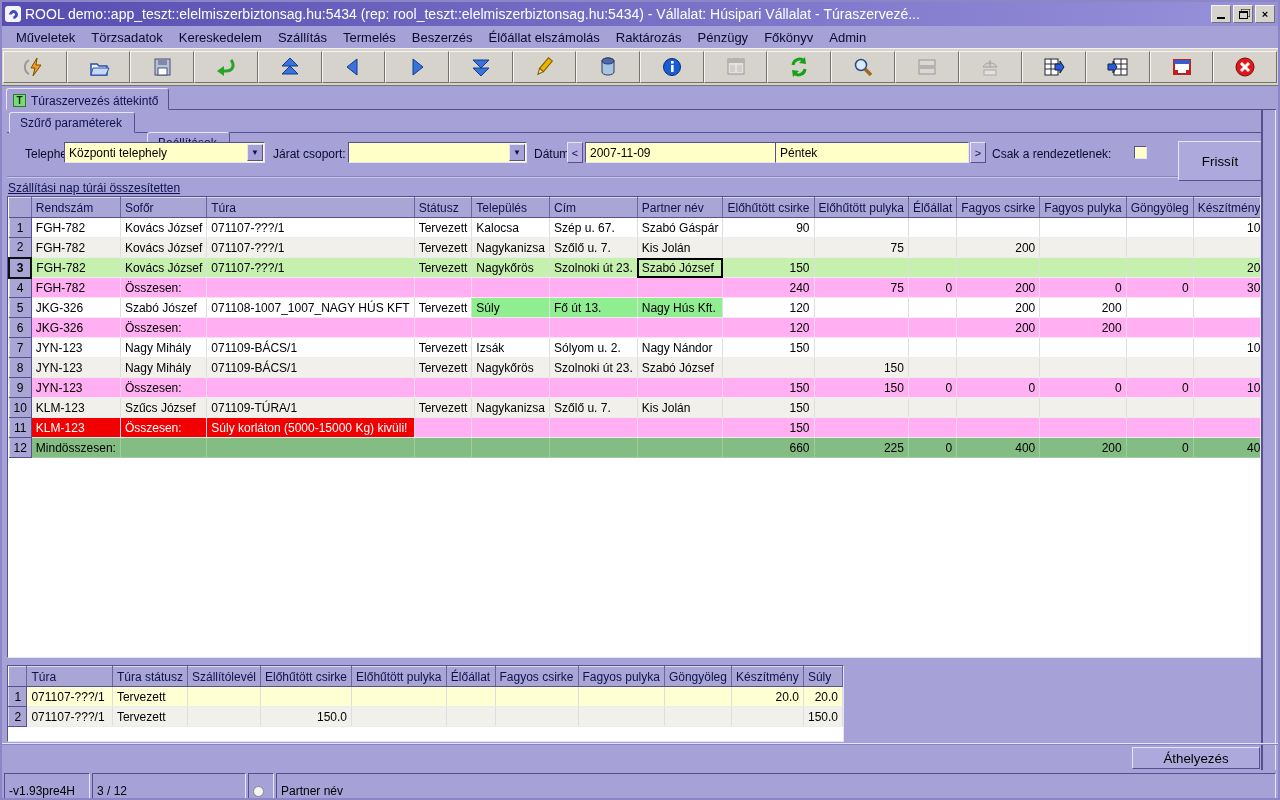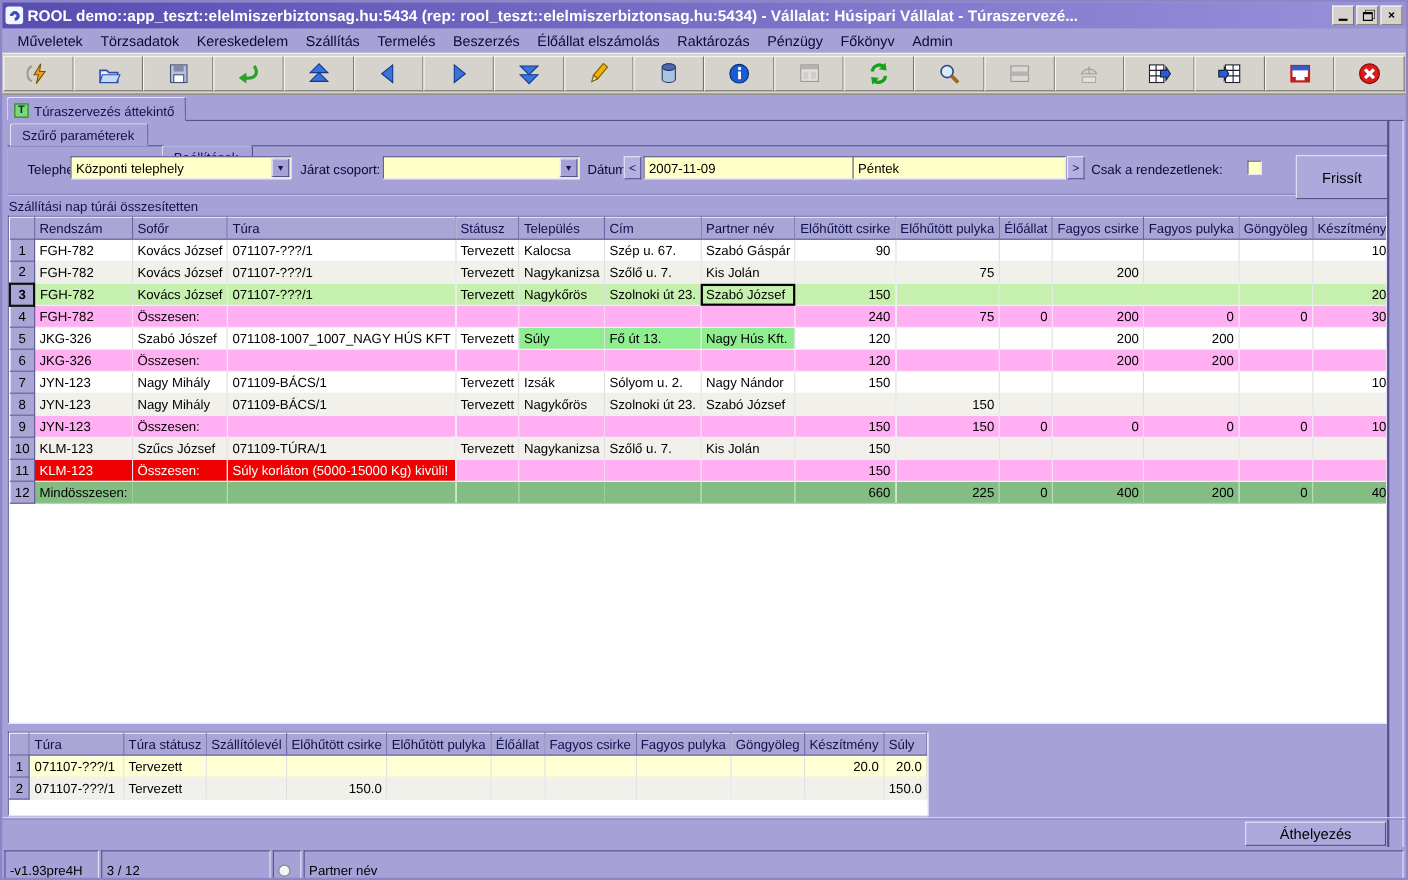--- a/index.html
+++ b/index.html
@@ -8,21 +8,21 @@
   body { background:#a6a1d6; position:relative; border:2px solid #8c86c6; }
 
   
   .titlebar { position:absolute; left:0; top:0; width:1276px; height:24px;
     background:linear-gradient(to right,#574db2,#9891da);
     display:flex; align-items:center; padding:0 3px; }
   .app-icon { width:16px; height:16px; background:#f4f4fc; border-radius:3px;
     display:inline-flex; align-items:center; justify-content:center; margin-right:4px; flex:0 0 auto; }
   .app-icon i { display:block; width:9px; height:9px; border:3px solid #3a4ec0;
     border-bottom-color:transparent; border-radius:50%; transform:rotate(45deg); }
-  .title-text { color:#fff; font-weight:bold; font-size:14px; white-space:nowrap;
+  .title-text { color:#fff; font-weight:normal; font-size:14px; white-space:nowrap;
     overflow:hidden; flex:1 1 auto; }
   .win-btns { display:flex; gap:2px; flex:0 0 auto; }
   .win-btn { width:20px; height:18px; background:#d6d3cc; border:1px solid;
     border-color:#f6f5f2 #76736c #76736c #f6f5f2; display:flex; align-items:center;
     justify-content:center; font-size:11px; font-weight:bold; color:#000; }
   .glyph-min { width:8px; height:2px; background:#000; margin-top:8px; }
   .glyph-restore { width:9px; height:8px; border:1px solid #000; border-top-width:2px;
     box-shadow:2px -2px 0 -0.5px #d6d3cc, 2px -2px 0 0 #000; margin-top:2px; }
 
   
@@ -71,21 +71,21 @@
     border:1px solid; border-color:#e6e4f4 #56508e #56508e #e6e4f4; display:flex;
     align-items:center; justify-content:center; font-size:11px; color:#101050; }
   .chk { position:absolute; top:13px; width:13px; height:13px; background:#ffffc8;
     border:1px solid; border-color:#56508e #e6e4f4 #e6e4f4 #56508e; }
   .btn { background:#aea9dc; border:1px solid; border-color:#e6e4f4 #56508e #56508e #e6e4f4;
     color:#000; display:flex; align-items:center; justify-content:center; }
   .refresh-btn { position:absolute; top:8px; left:1171px; width:84px; height:40px; }
 
   
   .section-title { position:absolute; left:6px; top:179px; color:#101050;
-    }
+    text-decoration:underline; }
   .grid-wrap { position:absolute; background:#fff; border:1px solid;
     border-color:#56508e #e6e4f4 #e6e4f4 #56508e; overflow:hidden; }
   #main-grid-wrap { left:5px; top:194px; width:1254px; height:462px; }
   #bottom-grid-wrap { left:5px; top:663px; width:837px; height:77px; }
   table.grid { border-collapse:collapse; table-layout:fixed; }
   .grid th { height:20px; background:#a9a5d4; color:#101050; font-weight:normal;
     text-align:left; padding:1px 4px; border-right:1px solid #6a65a5;
     border-bottom:1px solid #56508e; border-top:1px solid #dcd9ee;
     white-space:nowrap; overflow:hidden; font-size:12px; }
   .grid td { height:20px; padding:1px 4px; border-right:1px solid #dedede;

